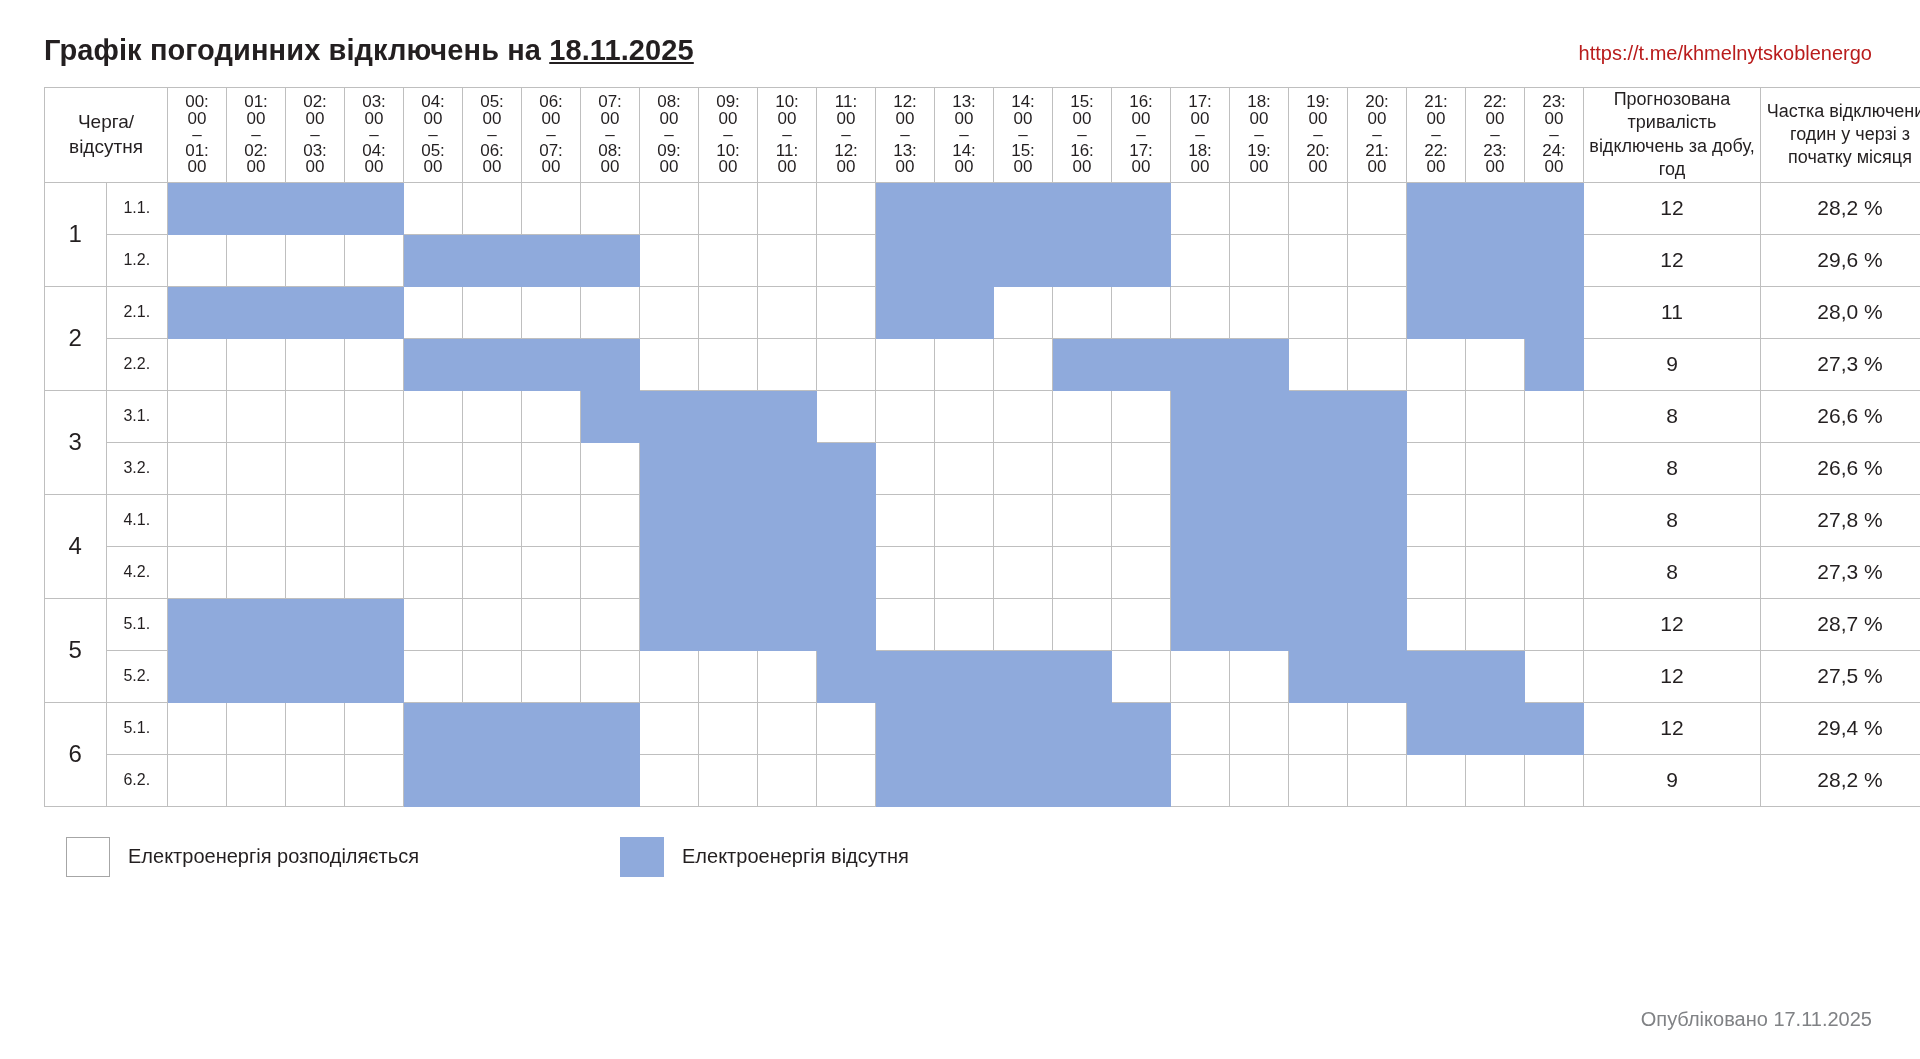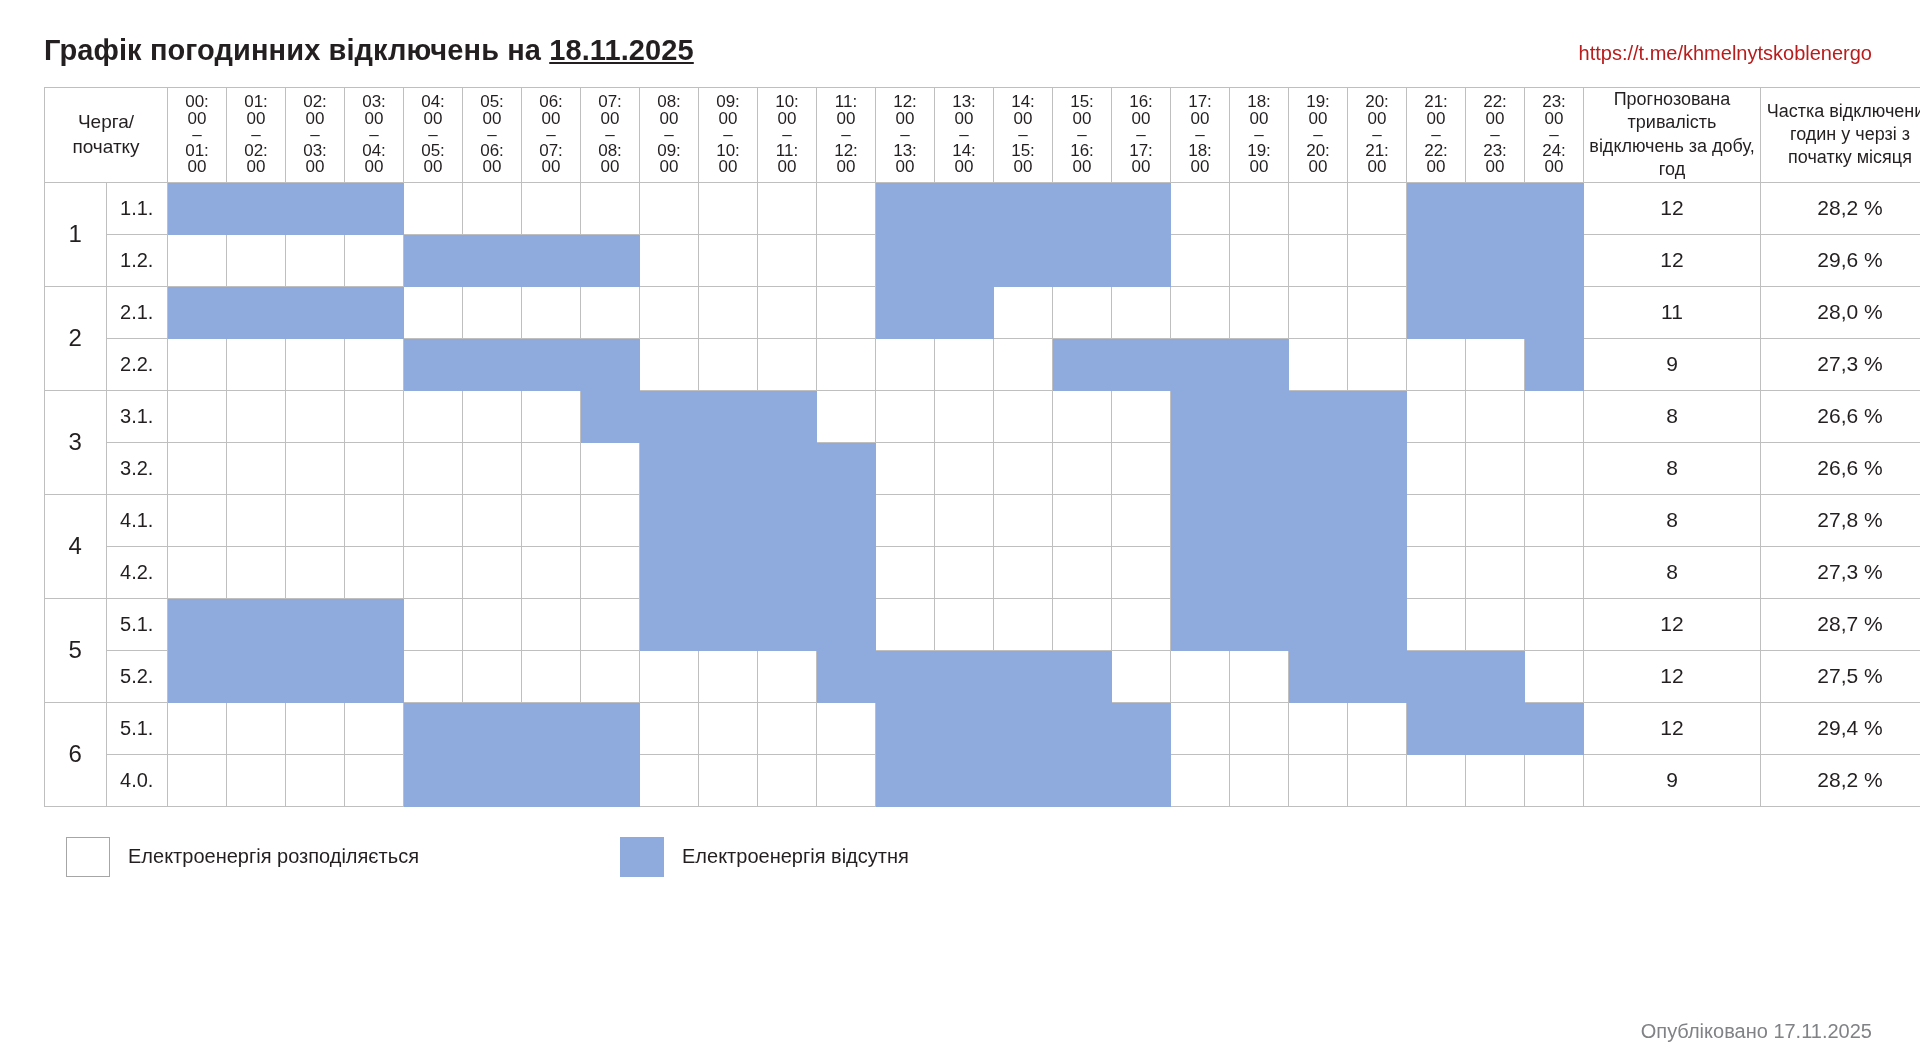--- a/index.html
+++ b/index.html
@@ -102,21 +102,21 @@
 
   
   td.queue-num {
     width: 52px;
     font-size: 24px;
     border-right: 1px solid #bfbfbf;
     border-left: 1px solid #a6a6a6;
   }
   td.sub-num {
     width: 70px;
-    font-size: 20px;
+    font-size: 16px;
     font-weight: bold;
     border-right: 1px solid #a6a6a6;
     margin-left: 38px;
   }
   td.slot {
     height: 51px;
   }
   td.slot.off {
     background: #8faadc;
     border-color: #8faadc;
@@ -159,41 +159,41 @@
     border: 1px solid #a6a6a6;
     margin-right: 18px;
     box-sizing: border-box;
   }
   .swatch.on { background: #ffffff; }
   .swatch.off { background: #8faadc; border-color: #8faadc; }
 
   .published {
     position: absolute;
     right: 48px;
-    bottom: 16px;
+    bottom: 28px;
     font-size: 20px;
     color: #808285;
   }
 </style>
 </head>
 <body>
 
 <div class="page">
 
   <div class="header-row">
     <div class="title"><span>Графік погодинних відключень на </span><span class="date">18.11.2025</span></div>
     <div class="tg-link">https://t.me/khmelnytskoblenergo</div>
   </div>
 
   <table class="schedule">
     <thead>
       <tr>
         <th class="queue-head" colspan="2">
           <span>Черга/</span><br>
-          <span>початку</span>
+          <span>відсутня</span>
         </th>
 
         <th class="hour-head">
             <span class="sep">00:</span>
             <span class="sep">00</span>
             <span class="sep">–</span>
             <span class="sep">01:</span>
             <span class="sep">00</span>
           </th>
           <th class="hour-head">
@@ -682,21 +682,21 @@
           <td class="slot"></td>
           <td class="slot"></td>
           <td class="slot"></td>
           <td class="slot off"></td>
           <td class="slot off"></td>
           <td class="slot off"></td>
           <td class="dur">12</td>
           <td class="share">29,4 %</td>
         </tr>
         <tr>
-          <td class="sub-num">4.0.</td>
+          <td class="sub-num">6.2.</td>
           <td class="slot"></td>
           <td class="slot"></td>
           <td class="slot"></td>
           <td class="slot"></td>
           <td class="slot off"></td>
           <td class="slot off"></td>
           <td class="slot off"></td>
           <td class="slot off"></td>
           <td class="slot"></td>
           <td class="slot"></td>

